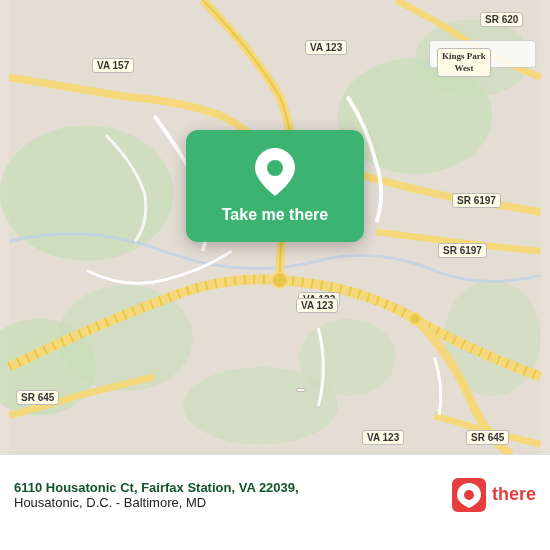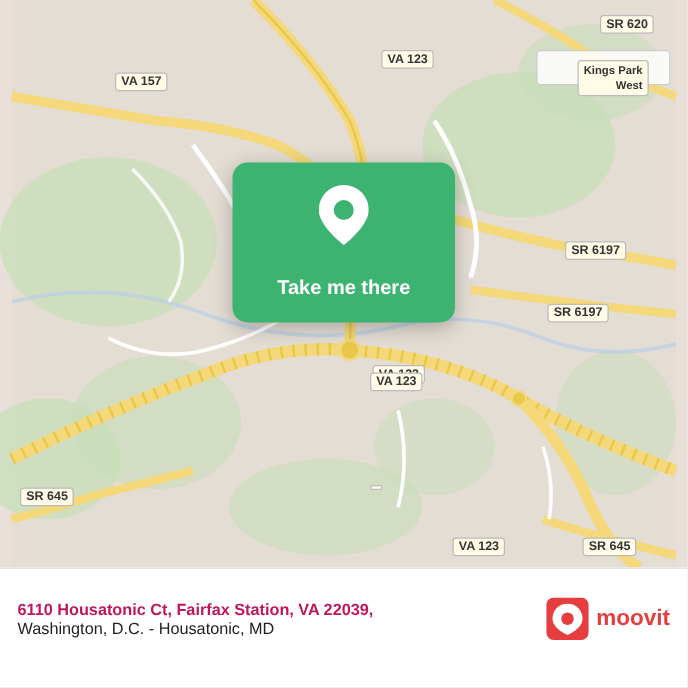--- a/index.html
+++ b/index.html
@@ -33,21 +33,21 @@
     }
 
     #address-block {
       display: flex;
       flex-direction: column;
     }
 
     #address-line {
       font-size: 13px;
       font-weight: bold;
-      color: #be185d;
+      color: #14532d;
     }
 
     #city-line {
       font-size: 13px;
       color: #222;
     }
 
     #moovit-logo {
       display: flex;
       align-items: center;
@@ -70,21 +70,21 @@
       position: absolute;
       top: 130px;
       left: 50%;
       transform: translateX(-50%);
       background: #3cb371;
       border-radius: 12px;
       padding: 18px 28px 18px 28px;
       display: flex;
       flex-direction: column;
       align-items: center;
-      gap: 26px;
+      gap: 10px;
       min-width: 178px;
       box-shadow: 0 4px 16px rgba(0,0,0,0.25);
       cursor: pointer;
     }
 
     #pin-icon {
       width: 40px;
       height: 48px;
     }
 
@@ -179,21 +179,21 @@
 
     <circle cx="280" cy="290" r="8" fill="#e8c84a" stroke="#f5d87a" stroke-width="2"></circle>
     <circle cx="420" cy="330" r="6" fill="#e8c84a" stroke="#f5d87a" stroke-width="2"></circle>
 
     <rect x="435" y="42" width="110" height="28" rx="3" fill="rgba(255,255,255,0.85)" stroke="#ccc" stroke-width="1"></rect>
   </svg>
 
   <div class="road-label" style="top:12px;left:480px;">SR 620</div>
   <div class="road-label" style="top:40px;left:305px;">VA 123</div>
   <div class="road-label" style="top:58px;left:92px;">VA 157</div>
-  <div class="road-label" style="top:48px;left:462px;font-size:9px;line-height:1.3;text-align:right;padding:2px 4px;">Kings Park<br>West</div>
+  <div class="road-label" style="top:48px;left:437px;font-size:9px;line-height:1.3;text-align:center;padding:2px 4px;font-family:Liberation Serif, serif;">Kings Park<br>West</div>
   <div class="road-label" style="top:193px;left:452px;">SR 6197</div>
   <div class="road-label" style="top:243px;left:438px;">SR 6197</div>
   <div class="road-label" style="top:292px;left:298px;">VA 123</div>
   <div class="road-label" style="top:390px;left:16px;">SR 645</div>
   <div class="road-label" style="top:298px;left:296px;">VA 123</div>
   <div class="road-label" style="top:388px;left:296px;"></div>
   <div class="road-label" style="top:430px;left:362px;">VA 123</div>
   <div class="road-label" style="top:430px;left:466px;">SR 645</div>
 
   <div id="cta-overlay">
@@ -204,25 +204,25 @@
     </svg>
     <span id="cta-button-label">Take me there</span>
   </div>
 
 
 </div>
 
 <div id="info-bar">
   <div id="address-block">
     <span id="address-line">6110 Housatonic Ct, Fairfax Station, VA 22039,</span>
-    <span id="city-line">Washington, D.C. - Housatonic, MD</span>
+    <span id="city-line">Housatonic, D.C. - Baltimore, MD</span>
   </div>
 
   <div id="moovit-logo">
 
     <svg class="moovit-icon" viewBox="0 0 34 34" xmlns="http://www.w3.org/2000/svg">
       <rect width="34" height="34" rx="6" fill="#e63e3e"></rect>
       <path d="M17 5 C10 5 5 10 5 17 C5 25 17 30 17 30 C17 30 29 25 29 17 C29 10 24 5 17 5Z" fill="white"></path>
       <circle cx="17" cy="17" r="5" fill="#e63e3e"></circle>
     </svg>
-    <span class="moovit-text">moovit</span>
+    <span class="moovit-text">there</span>
   </div>
 </div>
 
 </body></html>

